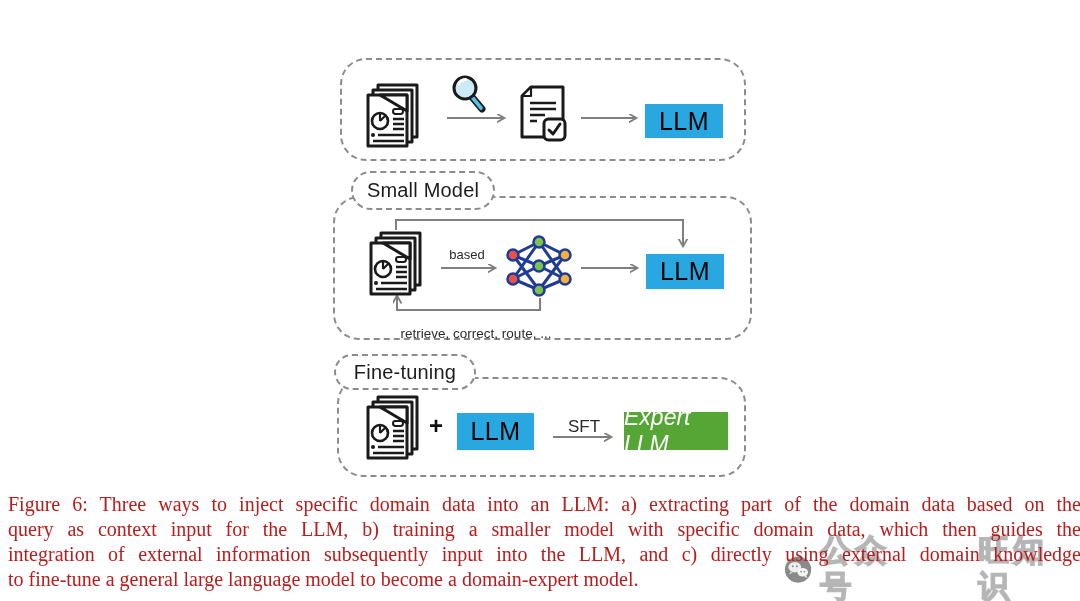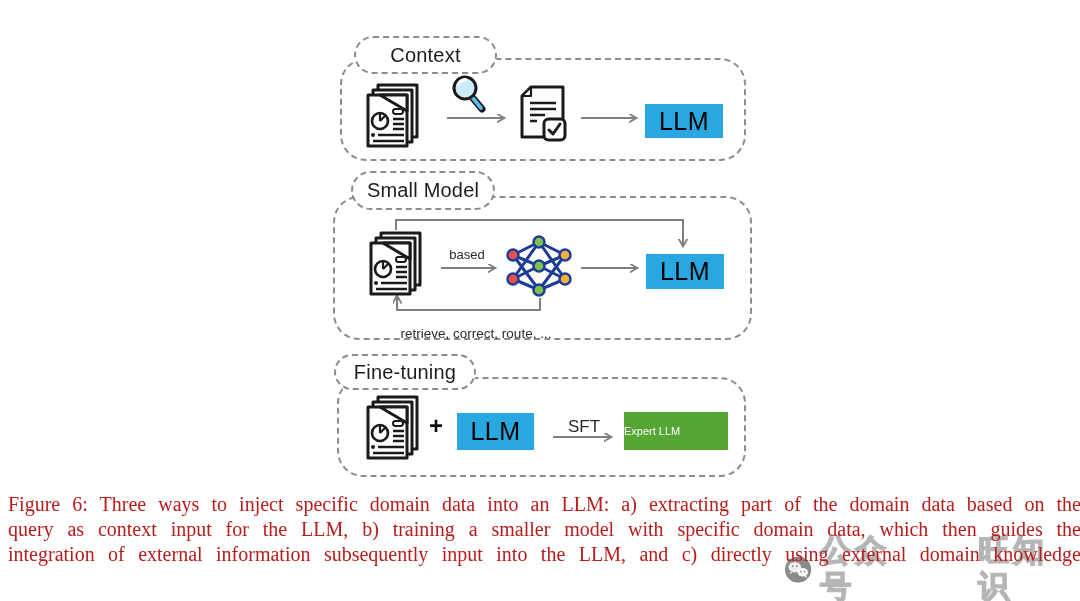--- a/index.html
+++ b/index.html
@@ -19,21 +19,21 @@
     font-size:20px; color:#1d1d1d; z-index:3; letter-spacing:0.2px;
   }
   .icon { position:absolute; z-index:2; }
   .arrow-layer { position:absolute; left:0; top:0; width:1080px; height:601px; z-index:1; pointer-events:none; }
   .llm-box {
     position:absolute; background:var(--llm-blue,#29a7e0); color:#000000; z-index:2;
     display:flex; align-items:center; justify-content:center; font-size:25px; letter-spacing:0.5px;text-align:right;
   }
   .expert-box {
     position:absolute; background:var(--expert-green,#56a636); color:#fff; z-index:2;
-    display:flex; align-items:center; font-size:11px;
+    display:flex; align-items:center; font-size:23px;font-style:italic;
   }
   .small-label { position:absolute; z-index:2; color:#2b2b2b; text-align:center; }
   .lbl-train   { left:439px; top:247px; width:56px; font-size:13px; }
   .lbl-feedback{ left:390px; top:326px; width:172px; font-size:13.5px; }
   .lbl-sft     { left:558px; top:417px; width:52px; font-size:17px; }
   .lbl-plus    { left:425px; top:412px; width:22px; font-size:24px; font-weight:bold; color:#111; }
   
   .caption {
     position:absolute; left:8px; top:492px; width:1073px; z-index:5;
     font-family:"Liberation Serif", serif; font-size:20px; color:#b91c1c;
@@ -65,23 +65,20 @@
       <path d="M581 118 L636 118" marker-end="url(#arr)"></path>
       <path d="M396 230 L396 220 L683 220 L683 246" marker-end="url(#arr)"></path>
       <path d="M441 268 L495 268" marker-end="url(#arr)"></path>
       <path d="M581 268 L637 268" marker-end="url(#arr)"></path>
       <path d="M540 298 L540 310 L397 310 L397 296" marker-end="url(#arr)"></path>
       <path d="M553 437 L611 437" marker-end="url(#arr)"></path>
     </g>
   </svg>
 
   <div class="sec-box" style="left:340px; top:58px; width:406px; height:103px;"></div>
-  <div class="pill" style="left:354px; top:36px; width:143px; height:38px;">
-    <span>Context</span>
-  </div>
 
   <svg class="icon" style="left:364px; top:82px;" width="58" height="66" viewBox="0 0 58 66">
     <g stroke="#1a1a1a" stroke-width="3" fill="#fff" stroke-linejoin="round">
       <path d="M14 3 H53 V55 H14 Z"></path>
       <path d="M9 8 H48 V60 H9 Z"></path>
       <path d="M4 13 H43 V64 H4 Z"></path>
       <path d="M16 13 H43 V29 Z"></path>
     </g>
     <circle cx="16" cy="39" r="8" fill="#fff" stroke="#1a1a1a" stroke-width="2.6"></circle>
     <path d="M16 39 L22 33 M16 39 V31" stroke="#1a1a1a" stroke-width="2.2" fill="none"></path>
@@ -200,15 +197,16 @@
     </svg>
     <span class="wm-text">公众号</span>
     <span class="wm-gap"></span>
     <span class="wm-text">旺知识</span>
   </div>
 
   <div class="caption">
     <div class="cap-line just">Figure 6: Three ways to inject specific domain data into an LLM: a) extracting part of the domain data based on the</div>
     <div class="cap-line just">query as context input for the LLM, b) training a smaller model with specific domain data, which then guides the</div>
     <div class="cap-line just">integration of external information subsequently input into the LLM, and c) directly using external domain knowledge</div>
+    <div class="cap-line">to fine-tune a general large language model to become a domain-expert model.</div>
   </div>
 
 </div>
 
 </body></html>

